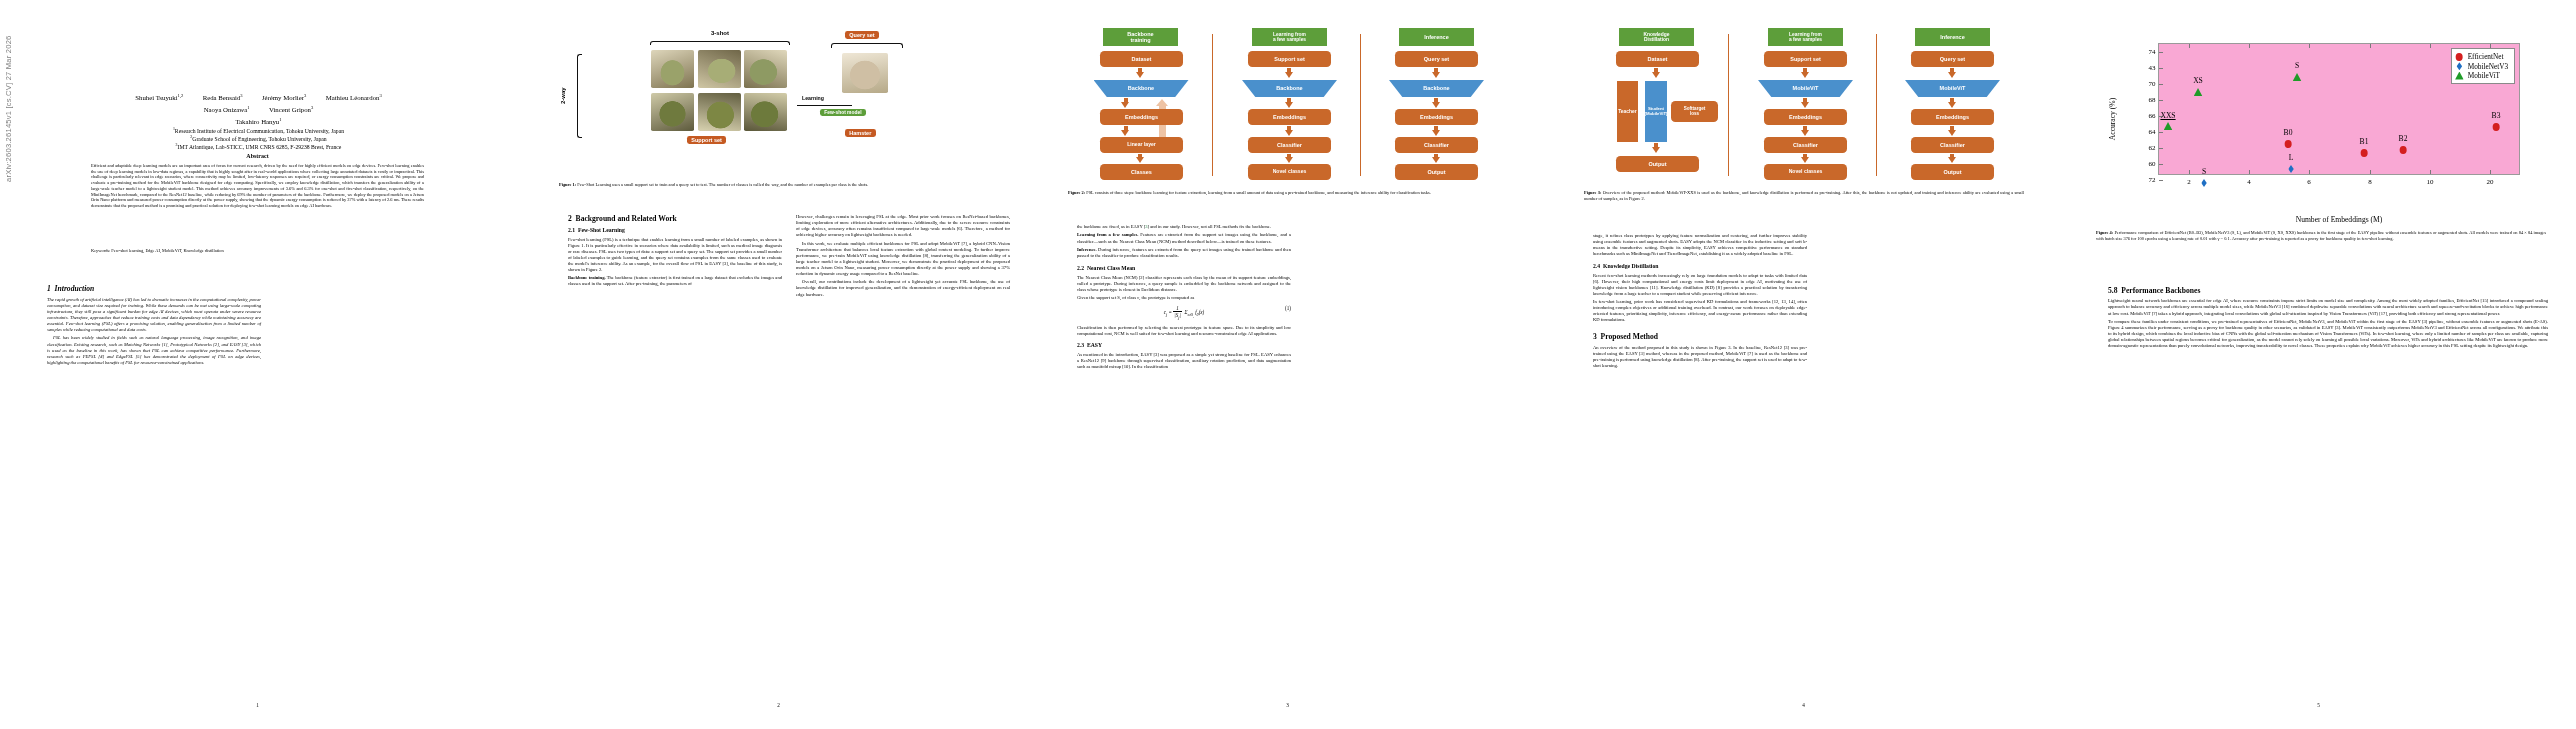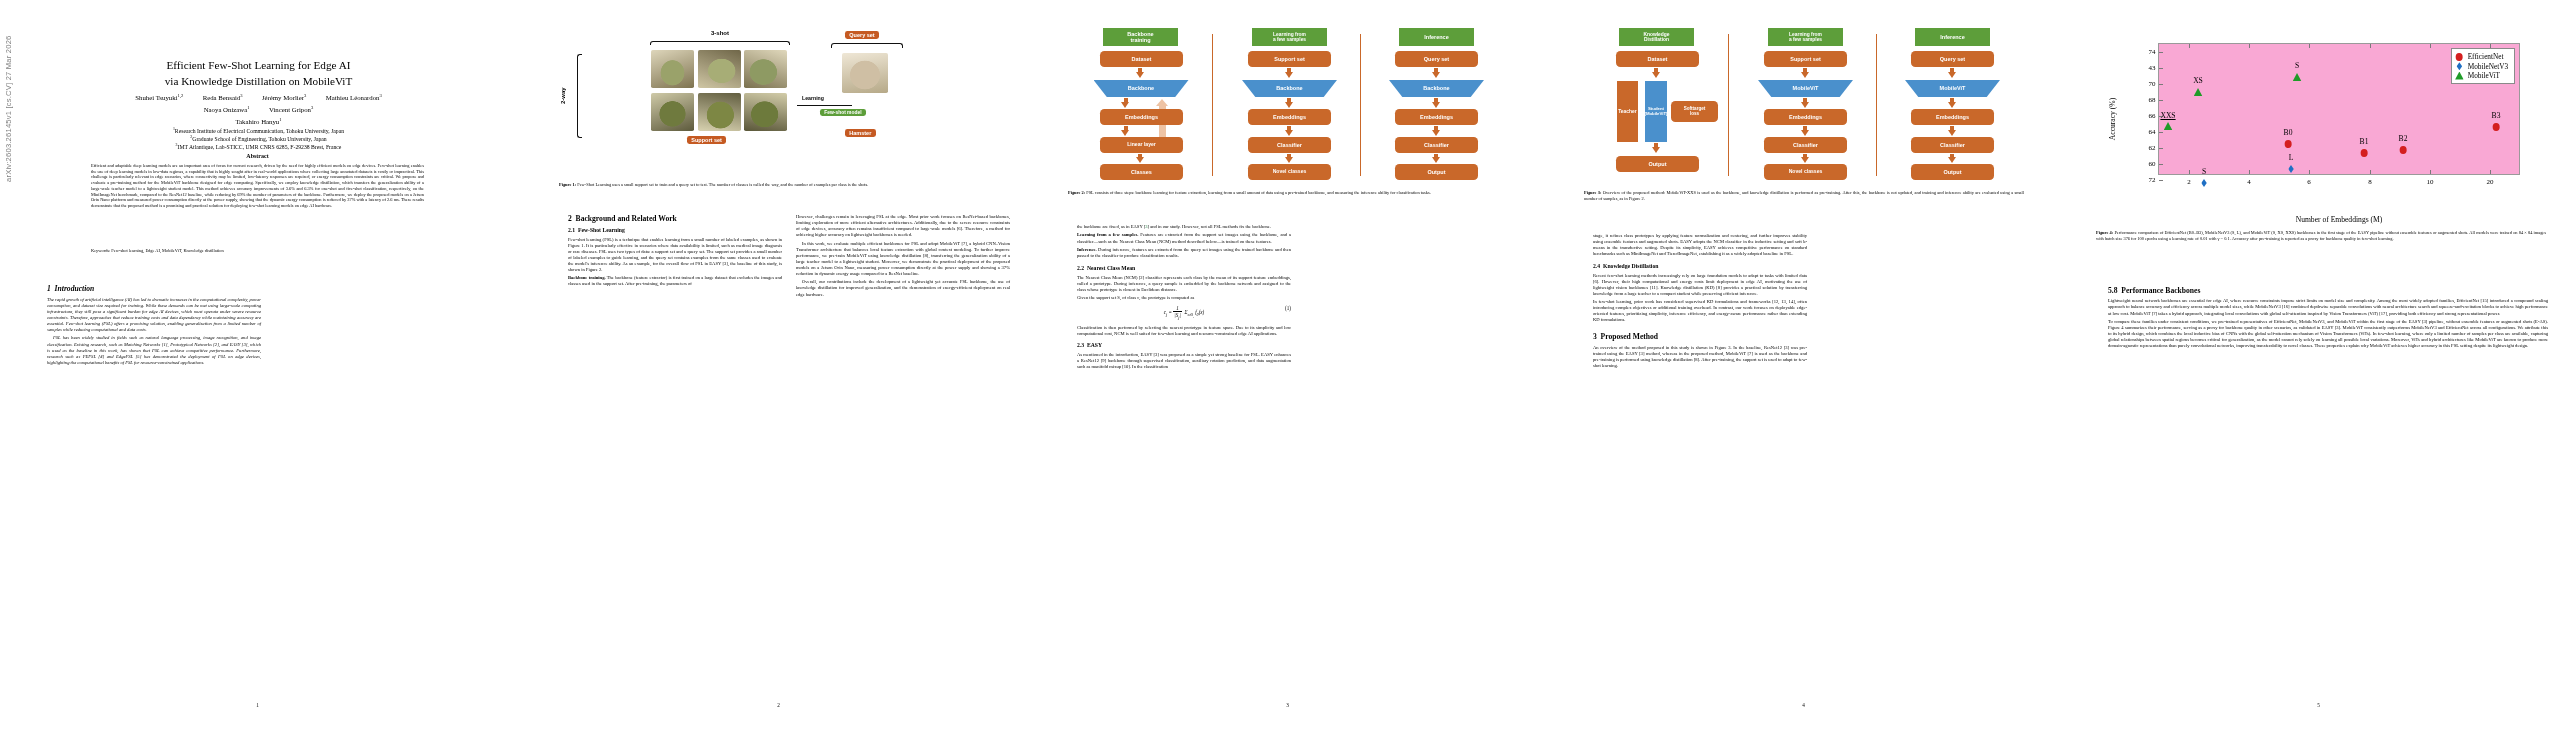--- a/index.html
+++ b/index.html
@@ -175,24 +175,20 @@
   .fig4cap { position: absolute; left: 2096px; top: 230px; width: 450px; font-size: 4.4px; line-height: 1.3; text-align: justify; }
 </style>
 </head>
 <body>
 
 <div class="sheet">
 
   <div class="page p1">
     <div class="arxiv-strip">arXiv:2603.26145v1  [cs.CV]  27 Mar 2026</div>
 
-    <div class="title">
-      <div>Efficient Few-Shot Learning for Edge AI</div>
-      <div>via Knowledge Distillation on MobileViT</div>
-    </div>
 
     <div class="authors">
       <div class="row">
         <span class="nm"><span>Shuhei Tsuyuki</span><sup>1,2</sup></span><span class="nm"><span>Reda Bensaid</span><sup>3</sup></span><span class="nm"><span>Jérémy Morlier</span><sup>3</sup></span><span class="nm"><span>Mathieu Léonardon</span><sup>3</sup></span>
       </div>
       <div class="row">
         <span class="nm"><span>Naoya Onizawa</span><sup>1</sup></span><span class="nm"><span>Vincent Gripon</span><sup>3</sup></span>
       </div>
       <div class="row">
         <span class="nm"><span>Takahiro Hanyu</span><sup>1</sup></span>

